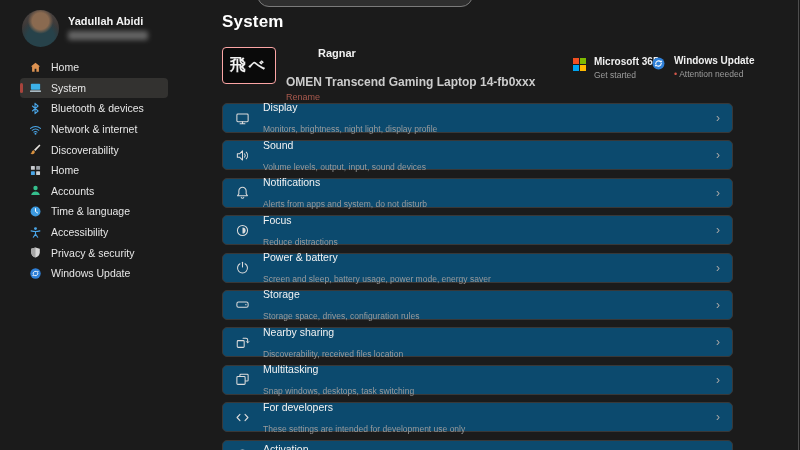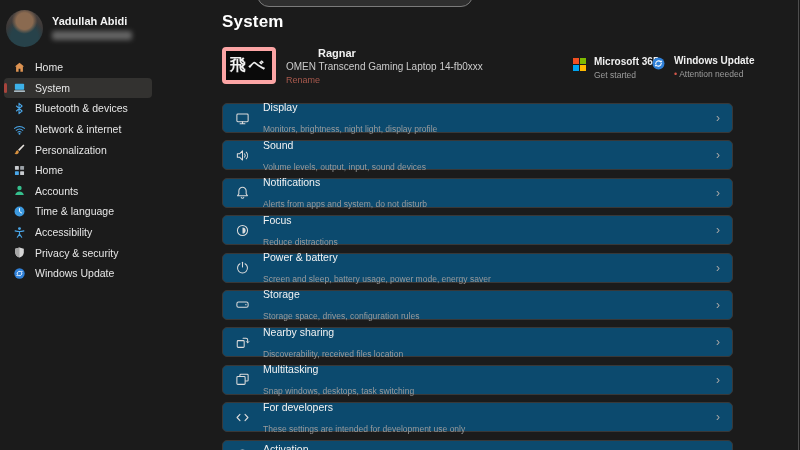--- a/index.html
+++ b/index.html
@@ -9,21 +9,21 @@
     background:#1b1b1b;
     font-family:"Liberation Sans", sans-serif;
     color:#ffffff;
     --accent:#a8443c;
     --rename:#a8594d;
     --attention:#d4574a;
   }
   svg { display:block; width:100%; height:100%; }
 
   
-  .sidebar { position:absolute; left:0; top:0; width:210px; height:438px;text-decoration:underline; }
+  .sidebar { position:absolute; left:16px; top:0; width:210px; height:438px;text-decoration:underline; }
   .profile { position:absolute; left:6px; top:10px; display:flex; gap:9px; }
   .avatar {
     width:37px; height:37px; border-radius:50%; flex:0 0 37px; overflow:hidden;
     background:
       radial-gradient(circle at 50% 30%, #8a6a50 0 26%, rgba(138,106,80,0) 40%),
       radial-gradient(circle at 50% 78%, #27424a 0 40%, rgba(40,60,66,0) 62%),
       linear-gradient(#4a4340, #2c2c2e);
   }
   .profile-text { padding-top:5px; }
   .profile-name { font-size:11px; font-weight:bold; color:#f2f2f2; white-space:nowrap; }
@@ -44,26 +44,26 @@
 
   
   .search-remnant {
     position:absolute; left:257px; top:-19px; width:216px; height:26px;
     background:#2f2f2f; border:1px solid #7b7b7b; border-radius:12px;
   }
   .page-title { position:absolute; left:222px; top:12px; font-size:17px; font-weight:600; letter-spacing:.2px; }
 
   .device-row { position:absolute; left:222px; top:47px; display:flex; gap:10px; }
   .device-thumb {
-    width:54px; height:37px; background:#0a0a0a; border:4px solid #fca5a5; border-radius:4px;
+    width:54px; height:37px; background:#0a0a0a; border:1px solid #fca5a5; border-radius:4px;
     display:flex; align-items:center; justify-content:center;
     font-family:"DejaVu Serif", serif; font-size:16px; font-weight:bold; color:#efefef; letter-spacing:3px;
   }
   .device-name { font-size:11px; font-weight:bold; color:#f2f2f2;margin-left:32px; }
-  .device-model { font-size:10px; color:#cccccc; margin-top:2px; }
+  .device-model { font-size:12px; color:#cccccc; margin-top:16px;font-weight:bold; }
   .device-rename { font-size:9px; color:var(--rename); margin-top:3px; cursor:pointer; }
 
   .quick-card { position:absolute; display:flex; gap:8px; }
   .qc-ms { left:573px; top:56px; }
   .qc-wu { left:651px; top:55px; }
   .ms-logo { width:13px; height:13px; display:grid; grid-template:6px 6px / 6px 6px; gap:1px; margin-top:2px; }
   .ms-logo i { display:block; }
   .wu-icon { width:15px; height:15px; margin-top:1px; }
   .qc-title { font-size:10px; font-weight:bold; color:#f0f0f0; white-space:nowrap; }
   .qc-sub { font-size:8.5px; color:#9d9d9d; margin-top:3px; white-space:nowrap; }
@@ -130,21 +130,21 @@
         </span>
         <span>Network &amp; internet</span>
       </div>
       <div class="nav-item">
         <span class="nav-icon">
           <svg viewBox="0 0 16 16">
             <path d="M12.8 1.9l1.3 1.3-6.3 6.6-1.6-1.6z" fill="#e8e4df"></path>
             <path d="M5.8 8.9c-1.4.2-2.2 1.1-2.5 2.5-.2 1-.7 1.5-1.6 1.8 1.7 1 3.9.7 4.9-.7.7-.9.6-2.1.1-2.8z" fill="#d8913f"></path>
           </svg>
         </span>
-        <span>Personalization</span>
+        <span>Discoverability</span>
       </div>
       <div class="nav-item">
         <span class="nav-icon">
           <svg viewBox="0 0 16 16">
             <rect x="2.4" y="2.4" width="4.8" height="4.8" rx=".8" fill="#c9ccd0"></rect>
             <rect x="8.8" y="2.4" width="4.8" height="4.8" rx=".8" fill="#9aa0a6"></rect>
             <rect x="8.8" y="8.8" width="4.8" height="4.8" rx=".8" fill="#c9ccd0"></rect>
             <rect x="2.4" y="8.8" width="4.8" height="4.8" rx=".8" fill="#4aa6e8"></rect>
           </svg>
         </span>

